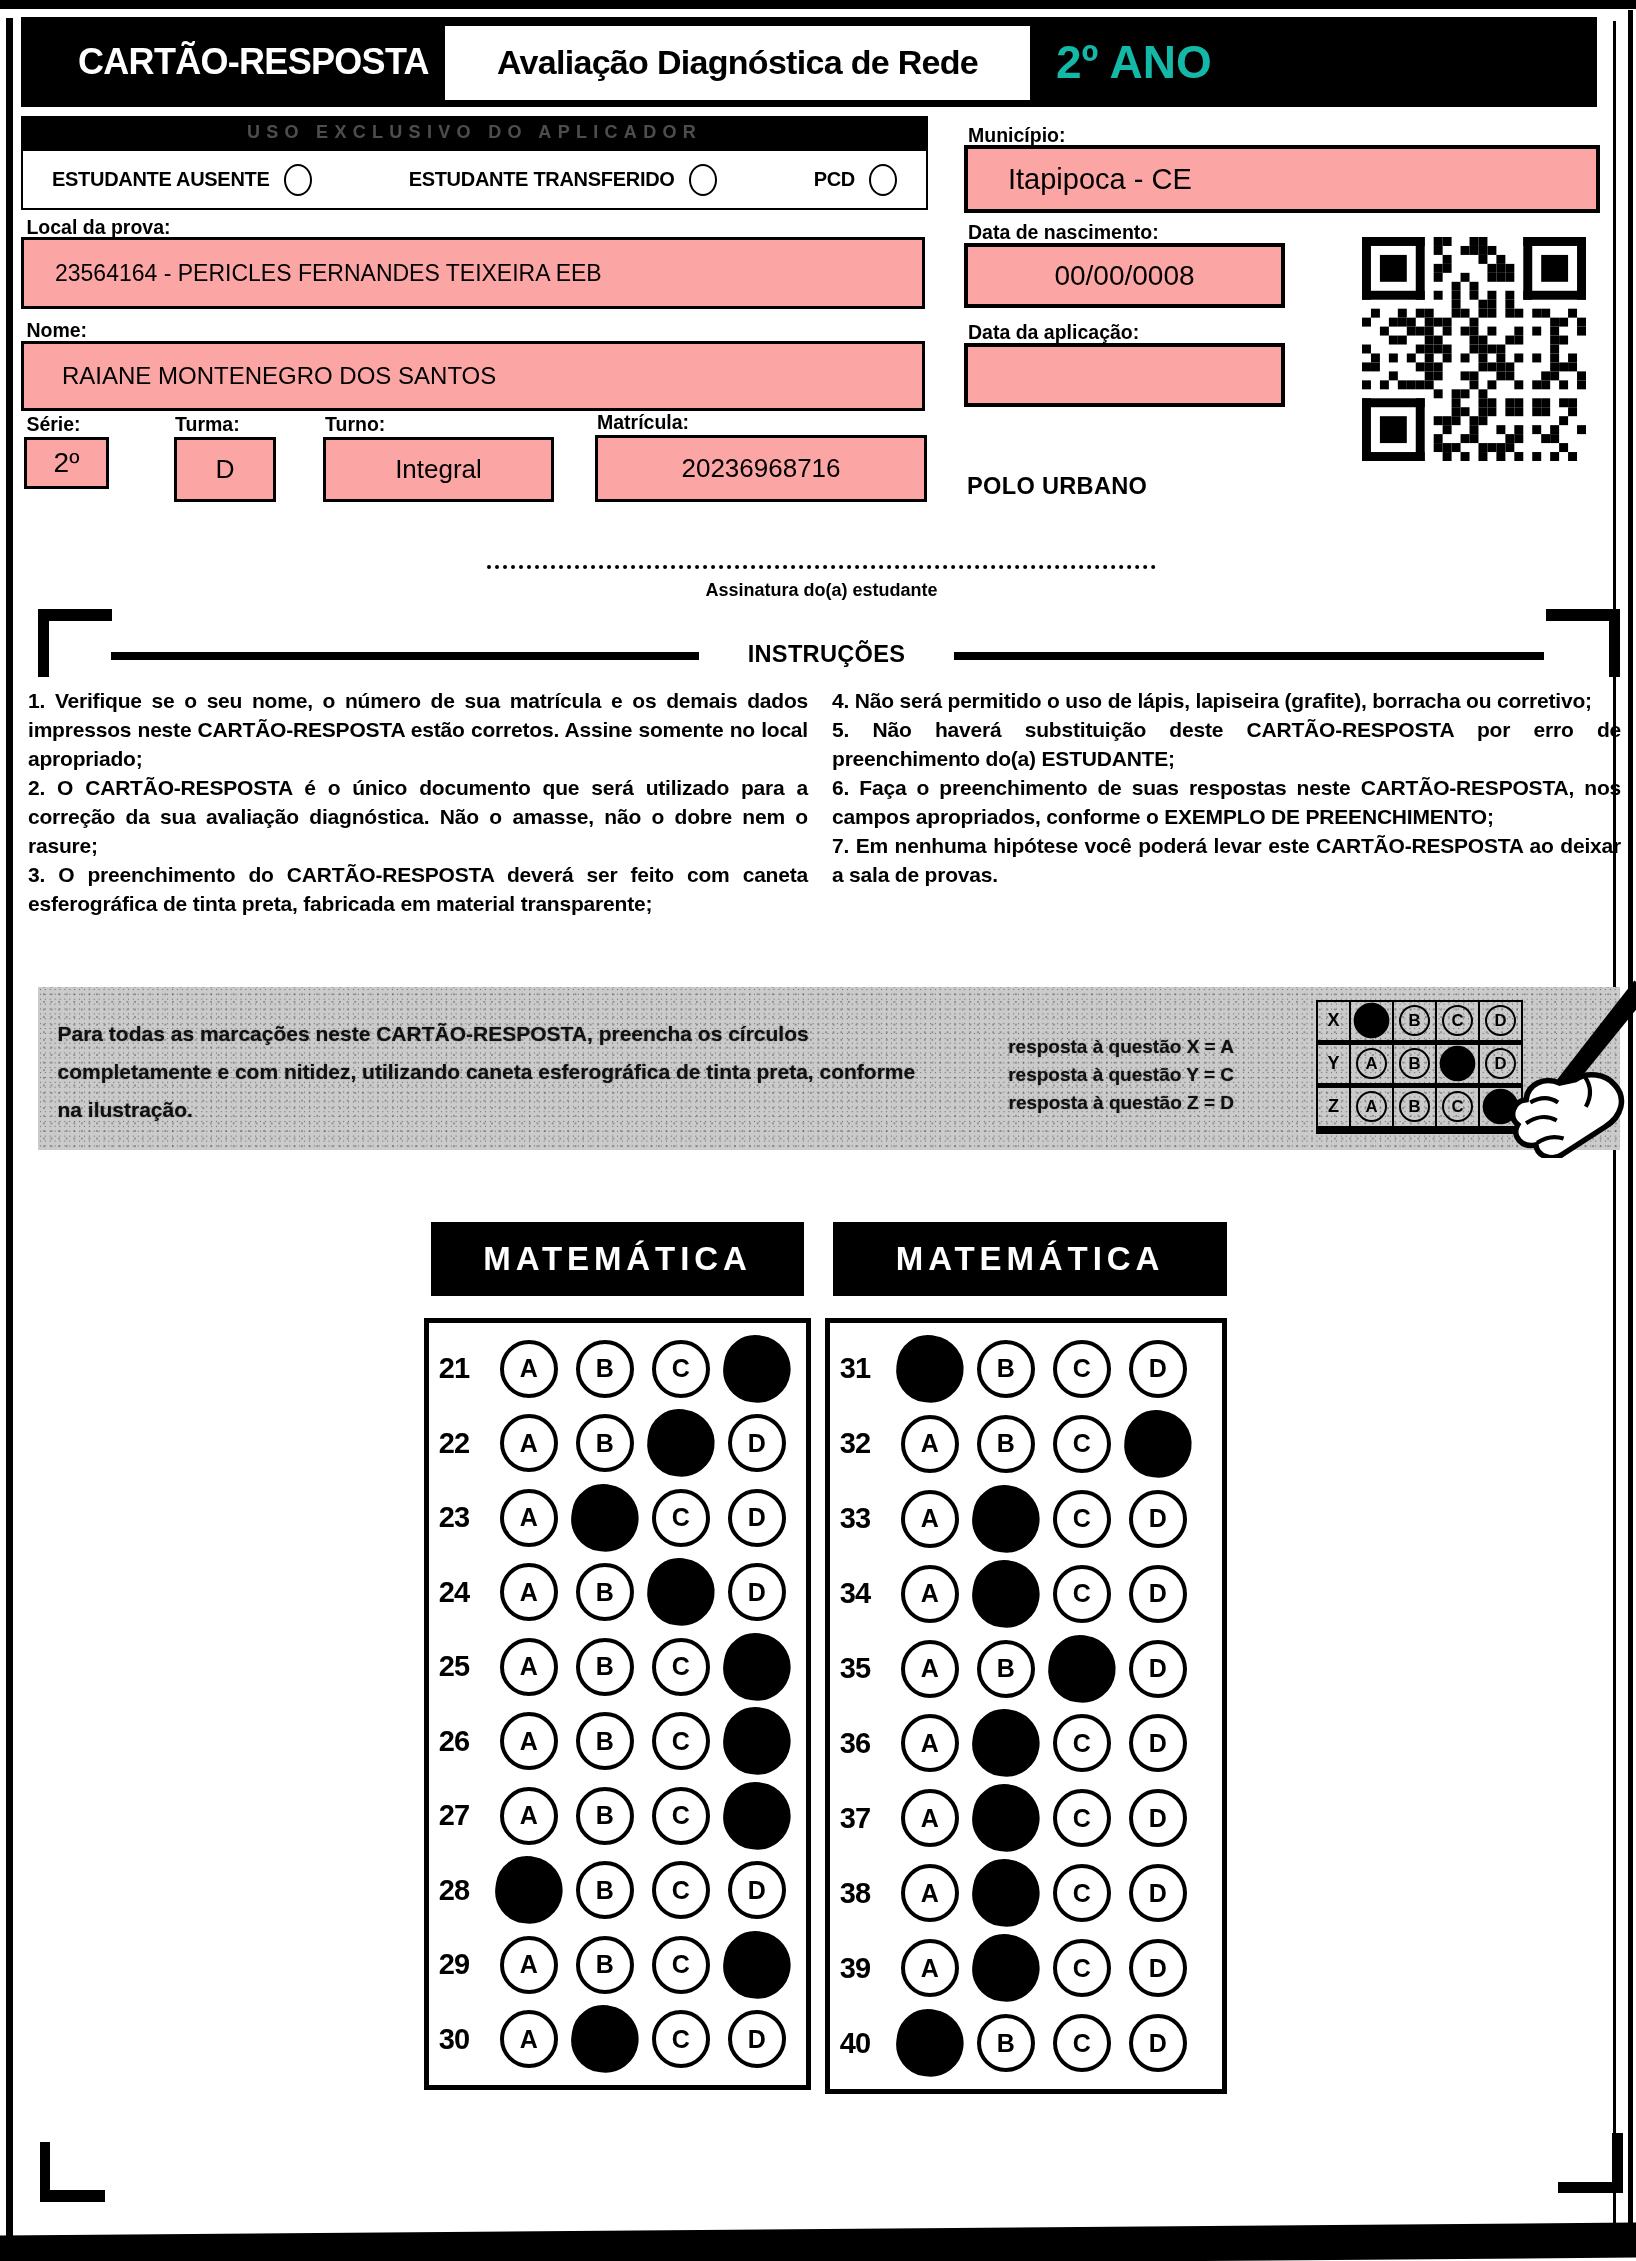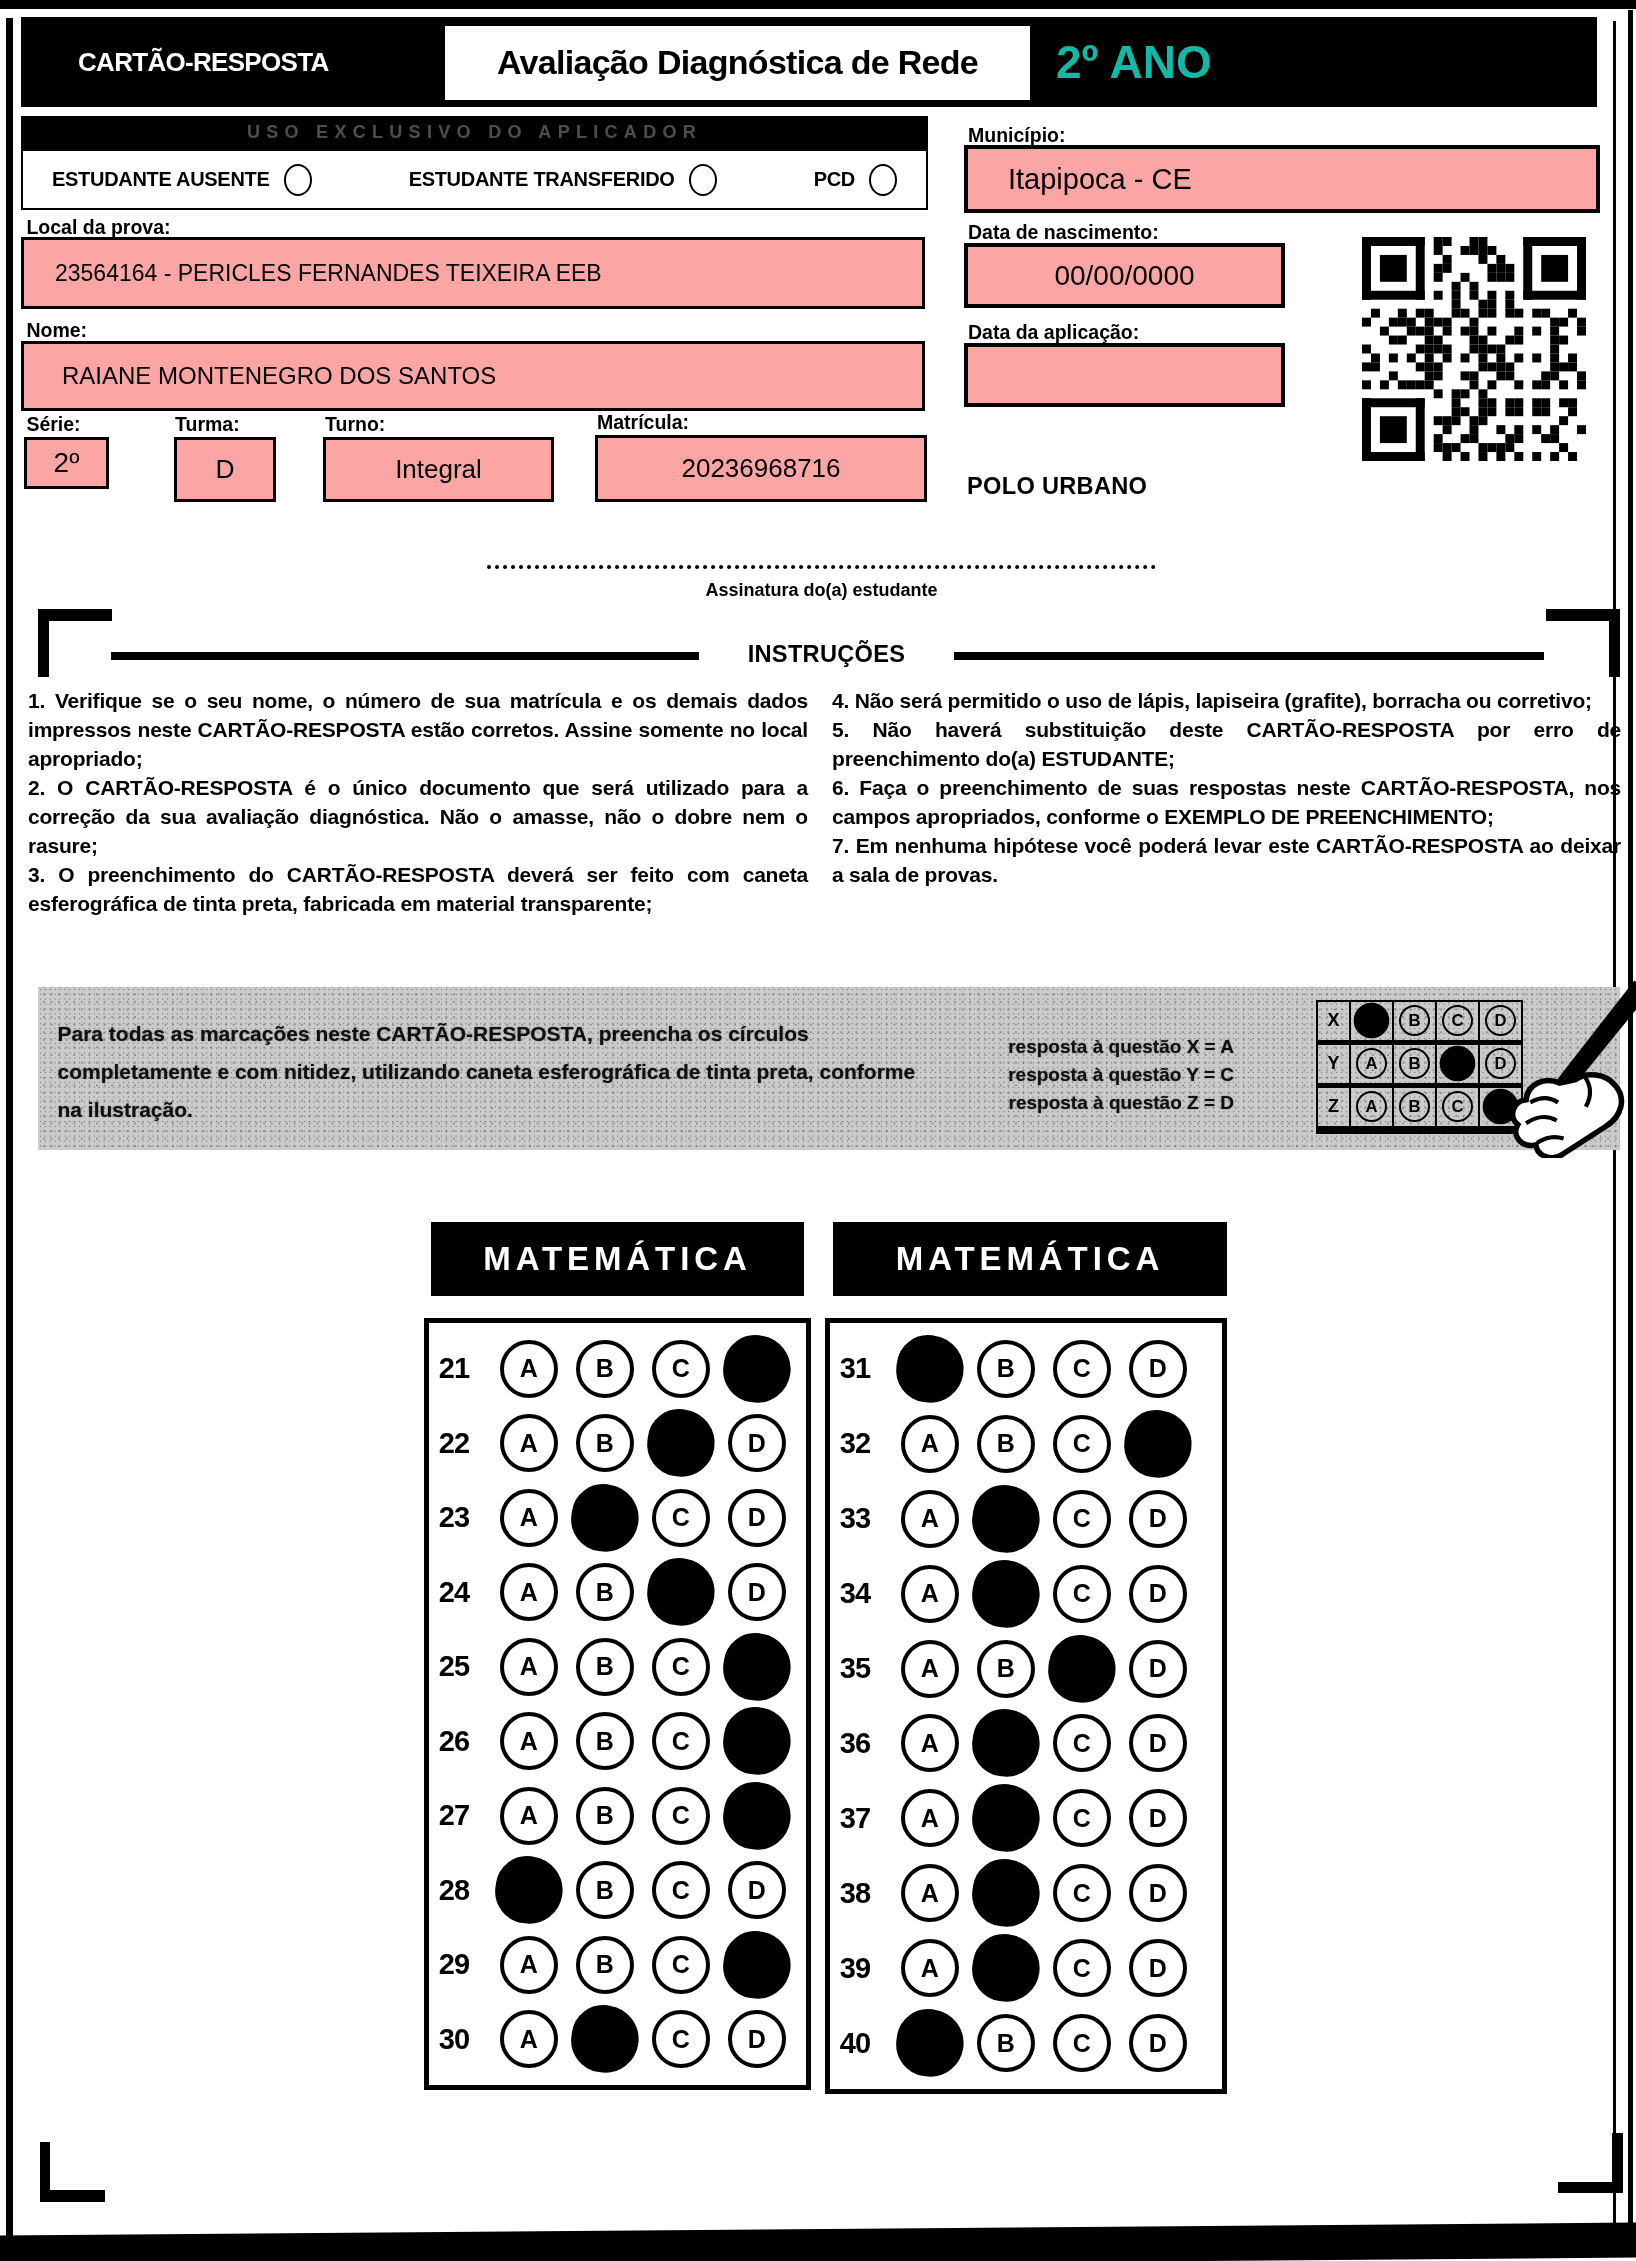--- a/index.html
+++ b/index.html
@@ -11,21 +11,21 @@
   
   .top-strip{left:0;top:0;width:1636px;height:9px;}
   .border-left{left:5.6px;top:18px;width:7px;height:2243px;}
   .border-right-a{left:1613px;top:21px;width:2.8px;height:2211px;}
   .border-right-b{left:1628px;top:9.7px;width:4.9px;height:2232px;}
   .bottom-band{left:-7px;top:2229px;width:1655px;height:35px;transform:rotate(-0.45deg);}
 
   
   .header-band{left:21px;top:17.4px;width:1576px;height:90px;display:flex;align-items:center;}
   .header-title{position:absolute;left:57px;top:0;height:90px;display:flex;align-items:center;
-      color:#fff;font-size:26px;font-weight:bold;letter-spacing:-0.7px;}
+      color:#fff;font-size:36px;font-weight:bold;letter-spacing:-0.7px;}
   .header-subtitle-box{position:absolute;left:424px;top:8.3px;width:585px;height:74px;background:#fff;
       display:flex;align-items:center;justify-content:center;font-size:34px;font-weight:bold;letter-spacing:-0.7px;}
   .header-grade{position:absolute;left:1035px;top:0;height:90px;display:flex;align-items:center;
       color:#14b8a6;font-size:46px;font-weight:bold;}
 
   .aplicador-bar{left:21px;top:116px;width:907px;height:33px;display:flex;align-items:center;justify-content:center;}
   .aplicador-bar span{color:rgba(255,255,255,0.30);font-size:18px;font-weight:bold;letter-spacing:6.3px;}
 
   .status-box{left:21px;top:149px;width:907px;height:61px;border:2.8px solid #000;box-sizing:border-box;
       display:flex;align-items:center;justify-content:space-between;padding:0 29px;background:#fff;}
@@ -162,21 +162,21 @@
   <div class="abs field-label lbl-turma">Turma:</div>
   <div class="abs fbox box-turma">D</div>
   <div class="abs field-label lbl-turno">Turno:</div>
   <div class="abs fbox box-turno">Integral</div>
   <div class="abs field-label lbl-matricula">Matrícula:</div>
   <div class="abs fbox box-matricula">20236968716</div>
 
   <div class="abs field-label lbl-municipio">Município:</div>
   <div class="abs fbox box-municipio">Itapipoca - CE</div>
   <div class="abs field-label lbl-nascimento">Data de nascimento:</div>
-  <div class="abs fbox box-nascimento">00/00/0000</div>
+  <div class="abs fbox box-nascimento">00/00/0008</div>
   <div class="abs field-label lbl-aplicacao">Data da aplicação:</div>
   <div class="abs fbox box-aplicacao"></div>
   <div class="abs polo">POLO URBANO</div>
 
   <svg class="abs qr" id="qr-svg" viewBox="0 0 325 325">
       <rect x="104" y="0" width="13" height="13" fill="#000"></rect>
       <rect x="117" y="0" width="13" height="13" fill="#000"></rect>
       <rect x="156" y="0" width="13" height="13" fill="#000"></rect>
       <rect x="169" y="0" width="13" height="13" fill="#000"></rect>
       <rect x="104" y="13" width="13" height="13" fill="#000"></rect>

